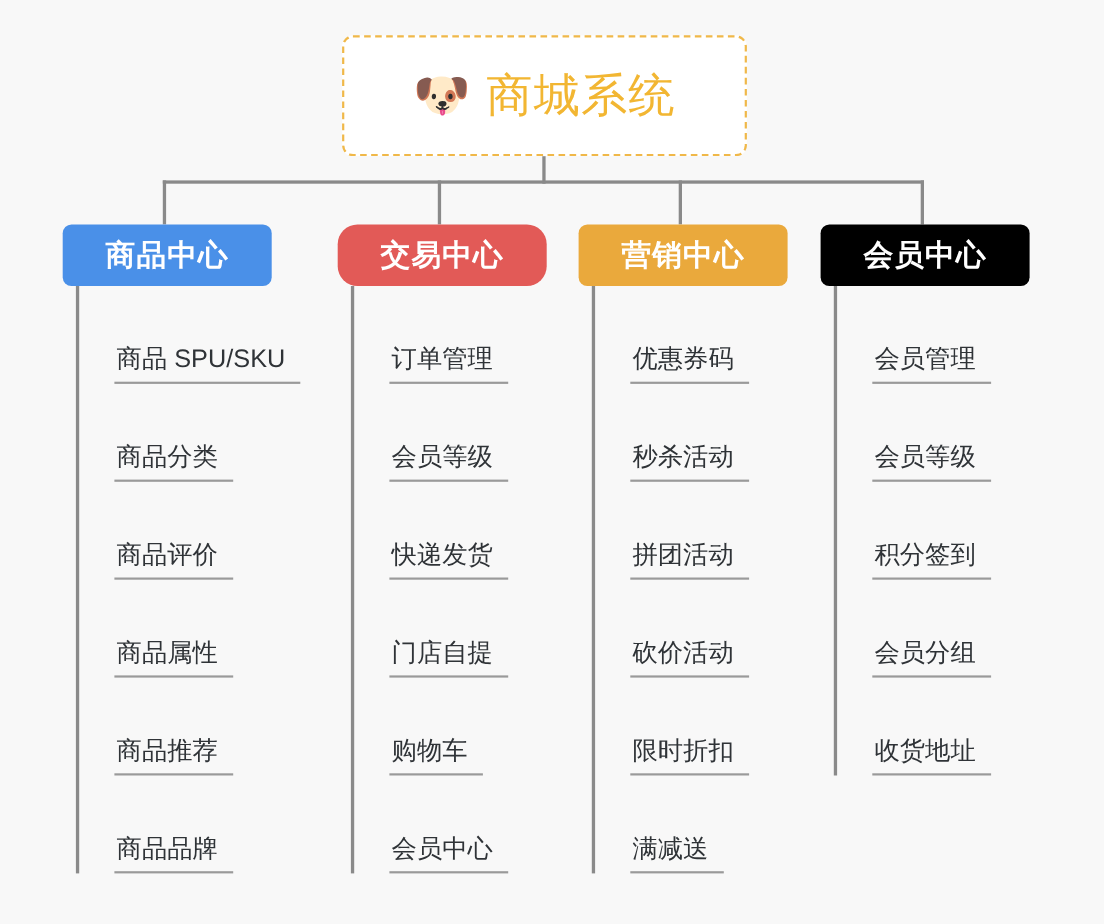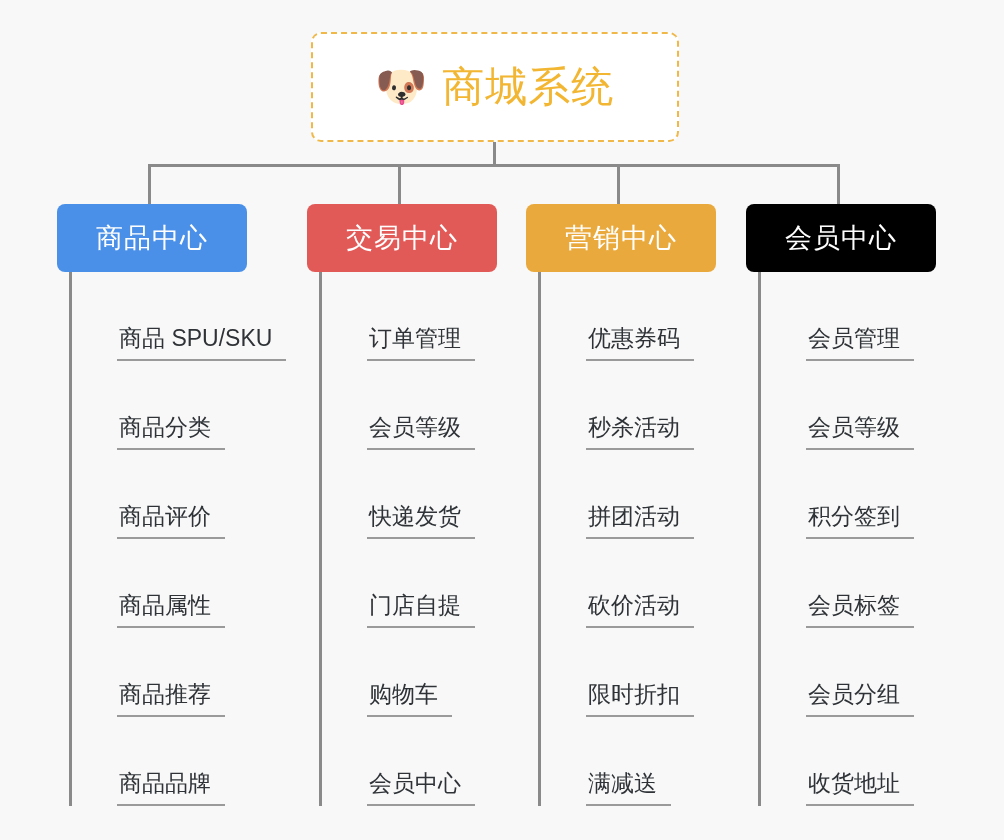--- a/index.html
+++ b/index.html
@@ -74,45 +74,46 @@
     height: 40px;
   }
 
   
   .column {
     position: absolute;
     top: 204px;
     width: 190px;
   }
   .cat-box {
-    height: 68px;
+    height: 56px;
     border-radius: 8px;
     display: flex;
     align-items: center;
     justify-content: center;
     color: #ffffff;
     font-size: 27px;
     letter-spacing: 1px;
     box-sizing: border-box;
+    font-weight: bold;
   }
 
   .leaf-list {
     position: relative;
     margin-left: 12px;
     padding-left: 0;
     border-left: 3px solid #8a8a8a;
     padding-top: 0;
   }
   .leaf-item {
     position: relative;
     height: 89px;
     box-sizing: border-box;
     display: flex;
     align-items: flex-end;
-    padding-left: 45px;
+    padding-left: 32px;
   }
   .leaf-label {
     font-size: 23px;
     color: #2f3337;
     white-space: nowrap;
     padding-bottom: 5px;
     border-bottom: 2px solid #9a9a9a;
     display: inline-block;
     padding-right: 14px;
     padding-left: 2px;
@@ -153,21 +154,21 @@
       <div class="leaf-item">
           <span class="leaf-label">商品推荐</span>
         </div>
       <div class="leaf-item">
           <span class="leaf-label">商品品牌</span>
         </div>
     </div>
   </div>
 
   <div class="column" style="left:307px;">
-    <div class="cat-box" style="background: rgb(226, 90, 87);">交易中心</div>
+    <div class="cat-box" style="background: rgb(226, 90, 87); border-radius: 18px;">交易中心</div>
     <div class="leaf-list" style="border-left-color: rgb(138, 138, 138);">
       <div class="leaf-item">
           <span class="leaf-label">订单管理</span>
         </div>
       <div class="leaf-item">
           <span class="leaf-label">会员等级</span>
         </div>
       <div class="leaf-item">
           <span class="leaf-label">快递发货</span>
         </div>
@@ -213,23 +214,20 @@
       <div class="leaf-item">
           <span class="leaf-label">会员管理</span>
         </div>
       <div class="leaf-item">
           <span class="leaf-label">会员等级</span>
         </div>
       <div class="leaf-item">
           <span class="leaf-label">积分签到</span>
         </div>
       <div class="leaf-item">
-          <span class="leaf-label">会员标签</span>
-        </div>
-      <div class="leaf-item">
           <span class="leaf-label">会员分组</span>
         </div>
       <div class="leaf-item">
           <span class="leaf-label">收货地址</span>
         </div>
     </div>
   </div>
 
 </div>
 

